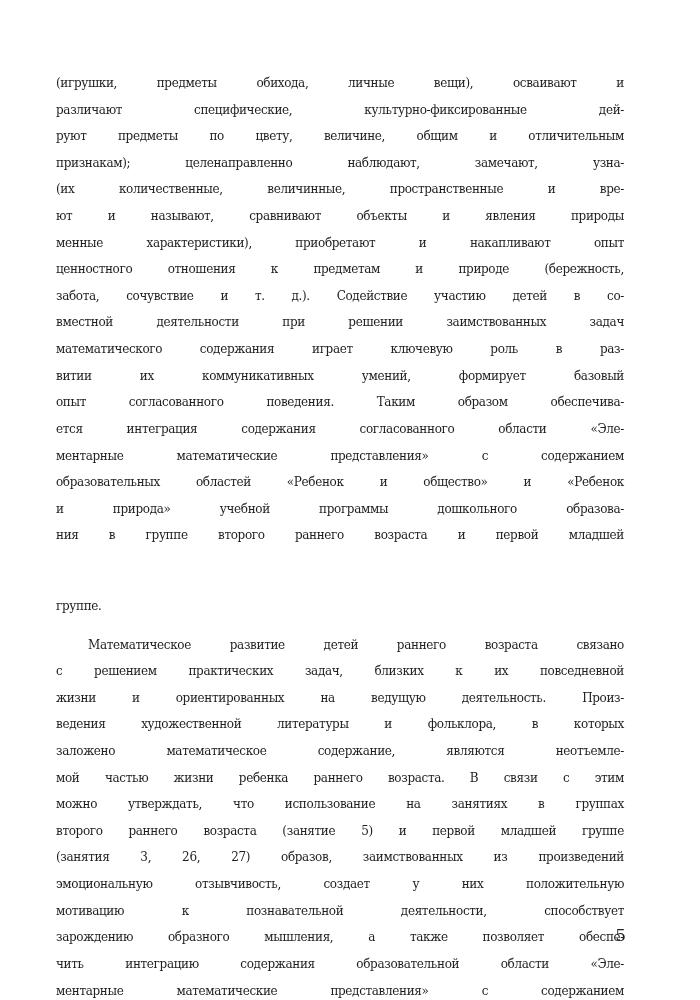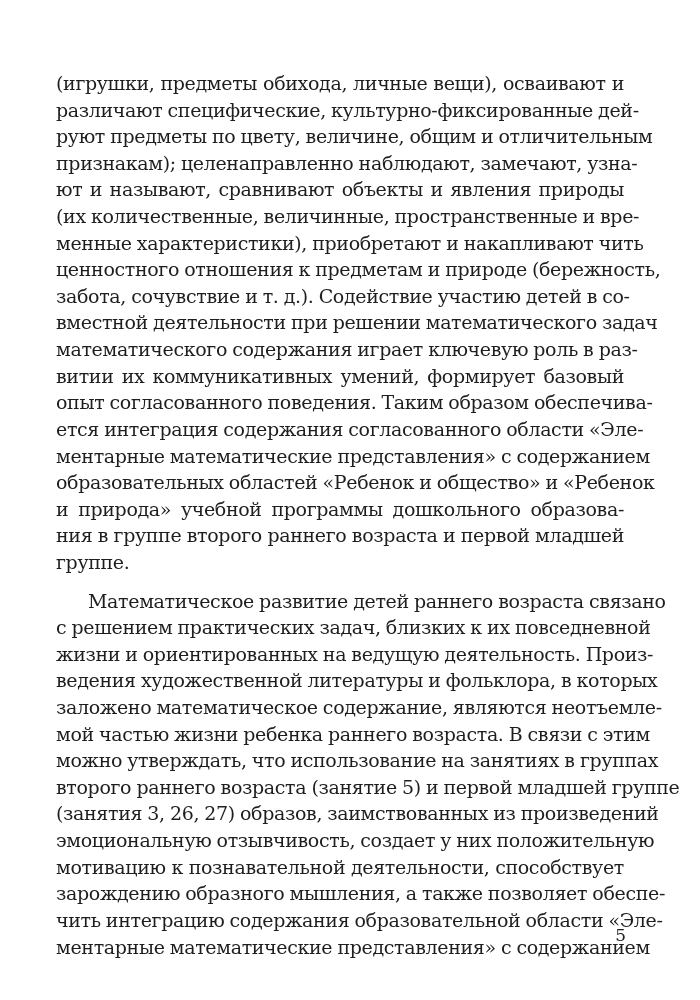--- a/index.html
+++ b/index.html
@@ -14,32 +14,33 @@
       overflow: hidden;
     }
     .page {
       position: absolute;
       left: 56px;
       top: 70px;
       width: 568px;
     }
     .line {
       font-family: "DejaVu Serif", "Liberation Serif", serif;
-      font-size: 19px;
+      font-size: 12px;
       line-height: 26.62px;
       height: 26.62px;
       color: #1e1e1e;
       white-space: nowrap;
       text-align: justify;
       text-align-last: justify;
       letter-spacing: -0.35px;
       word-spacing: -0.5px;
     }
     .line.last {
       text-align-last: left;
+      margin-top: 44px;
     }
     .line.indent {
       padding-left: 32px;
       margin-top: 12px;
     }
     .page-number {
       position: absolute;
       left: 612px;
       top: 925px;
       width: 14px;
@@ -51,26 +52,26 @@
   </style>
 </head>
 <body>
 
 <div class="page">
   <div>
     <div class="line">(игрушки, предметы обихода, личные вещи), осваивают и</div>
     <div class="line">различают специфические, культурно-фиксированные дей-</div>
     <div class="line">руют предметы по цвету, величине, общим и отличительным</div>
     <div class="line">признакам); целенаправленно наблюдают, замечают, узна-</div>
+    <div class="line">(их количественные, величинные, пространственные и вре-</div>
     <div class="line">ют и называют, сравнивают объекты и явления природы</div>
-    <div class="line">(их количественные, величинные, пространственные и вре-</div>
-    <div class="line">менные характеристики), приобретают и накапливают чить</div>
+    <div class="line">менные характеристики), приобретают и накапливают опыт</div>
     <div class="line">ценностного отношения к предметам и природе (бережность,</div>
     <div class="line">забота, сочувствие и т. д.). Содействие участию детей в со-</div>
-    <div class="line">вместной деятельности при решении математического задач</div>
+    <div class="line">вместной деятельности при решении заимствованных задач</div>
     <div class="line">математического содержания играет ключевую роль в раз-</div>
     <div class="line">витии их коммуникативных умений, формирует базовый</div>
     <div class="line">опыт согласованного поведения. Таким образом обеспечива-</div>
     <div class="line">ется интеграция содержания согласованного области «Эле-</div>
     <div class="line">ментарные математические представления» с содержанием</div>
     <div class="line">образовательных областей «Ребенок и общество» и «Ребенок</div>
     <div class="line">и природа» учебной программы дошкольного образова-</div>
     <div class="line">ния в группе второго раннего возраста и первой младшей</div>
     <div class="line last">группе.</div>
   </div>

